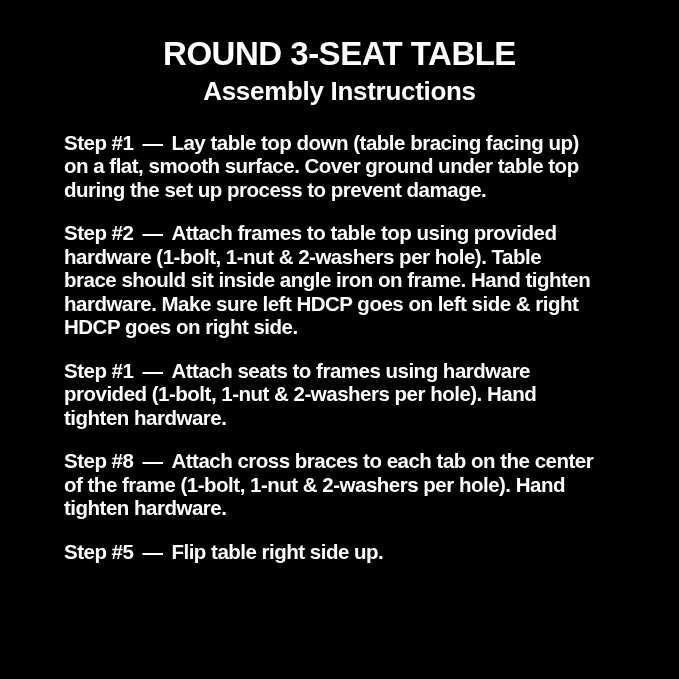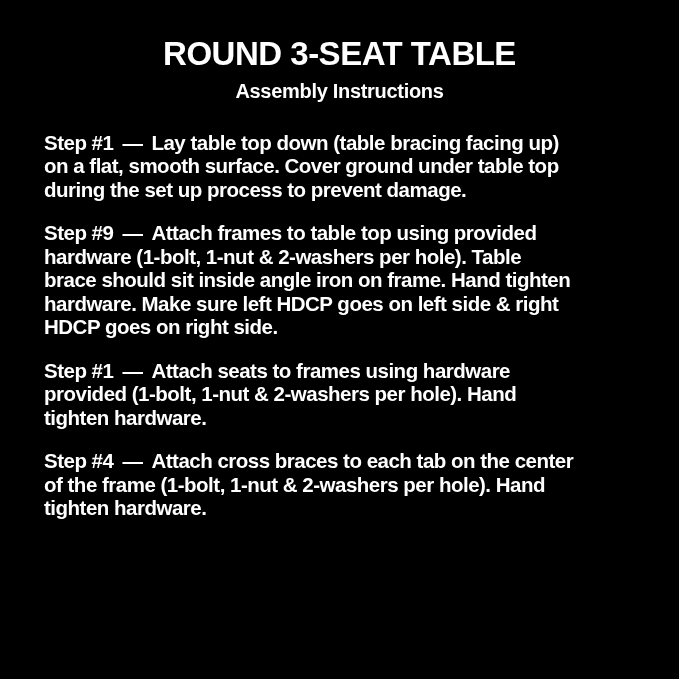--- a/index.html
+++ b/index.html
@@ -18,35 +18,36 @@
     padding-top: 34px;
     text-align: center;
   }
   .title {
     font-size: 33px;
     line-height: 1.2;
     letter-spacing: -0.5px;
     font-weight: 700;
   }
   .subtitle {
-    font-size: 20px;
+    font-size: 26px;
     line-height: 30px;
     margin-top: 2px;
     letter-spacing: -0.3px;
     font-weight: 700;
   }
   .steps {
     padding: 25px 24px 0 44px;
   }
   .step {
     font-size: 20.5px;
     line-height: 23.5px;
     letter-spacing: -0.5px;
     margin-bottom: 20px;
     white-space: pre-line; 
+    margin-left: 20px;
   }
   .step-separator {
     padding: 0 9px;
   }
 </style>
 </head>
 <body>
 
 <div class="page">
 
@@ -54,31 +55,32 @@
     <div class="title">ROUND 3-SEAT TABLE</div>
     <div class="subtitle">Assembly Instructions</div>
   </div>
 
   <div class="steps">
 
     <p class="step"><span class="step-label">Step #1</span><span class="step-separator">—</span><span class="step-body">Lay table top down (table bracing facing up)
 on a flat, smooth surface. Cover ground under table top
 during the set up process to prevent damage.</span></p>
 
-    <p class="step"><span class="step-label">Step #9</span><span class="step-separator">—</span><span class="step-body">Attach frames to table top using provided
+    <p class="step"><span class="step-label">Step #2</span><span class="step-separator">—</span><span class="step-body">Attach frames to table top using provided
 hardware (1-bolt, 1-nut &amp; 2-washers per hole). Table
 brace should sit inside angle iron on frame. Hand tighten
 hardware. Make sure left HDCP goes on left side &amp; right
 HDCP goes on right side.</span></p>
 
     <p class="step"><span class="step-label">Step #1</span><span class="step-separator">—</span><span class="step-body">Attach seats to frames using hardware
 provided (1-bolt, 1-nut &amp; 2-washers per hole). Hand
 tighten hardware.</span></p>
 
-    <p class="step"><span class="step-label">Step #4</span><span class="step-separator">—</span><span class="step-body">Attach cross braces to each tab on the center
+    <p class="step"><span class="step-label">Step #8</span><span class="step-separator">—</span><span class="step-body">Attach cross braces to each tab on the center
 of the frame (1-bolt, 1-nut &amp; 2-washers per hole). Hand
 tighten hardware.</span></p>
 
+    <p class="step"><span class="step-label">Step #5</span><span class="step-separator">—</span><span class="step-body">Flip table right side up.</span></p>
 
 
   </div>
 
 </div>
 
 </body></html>

